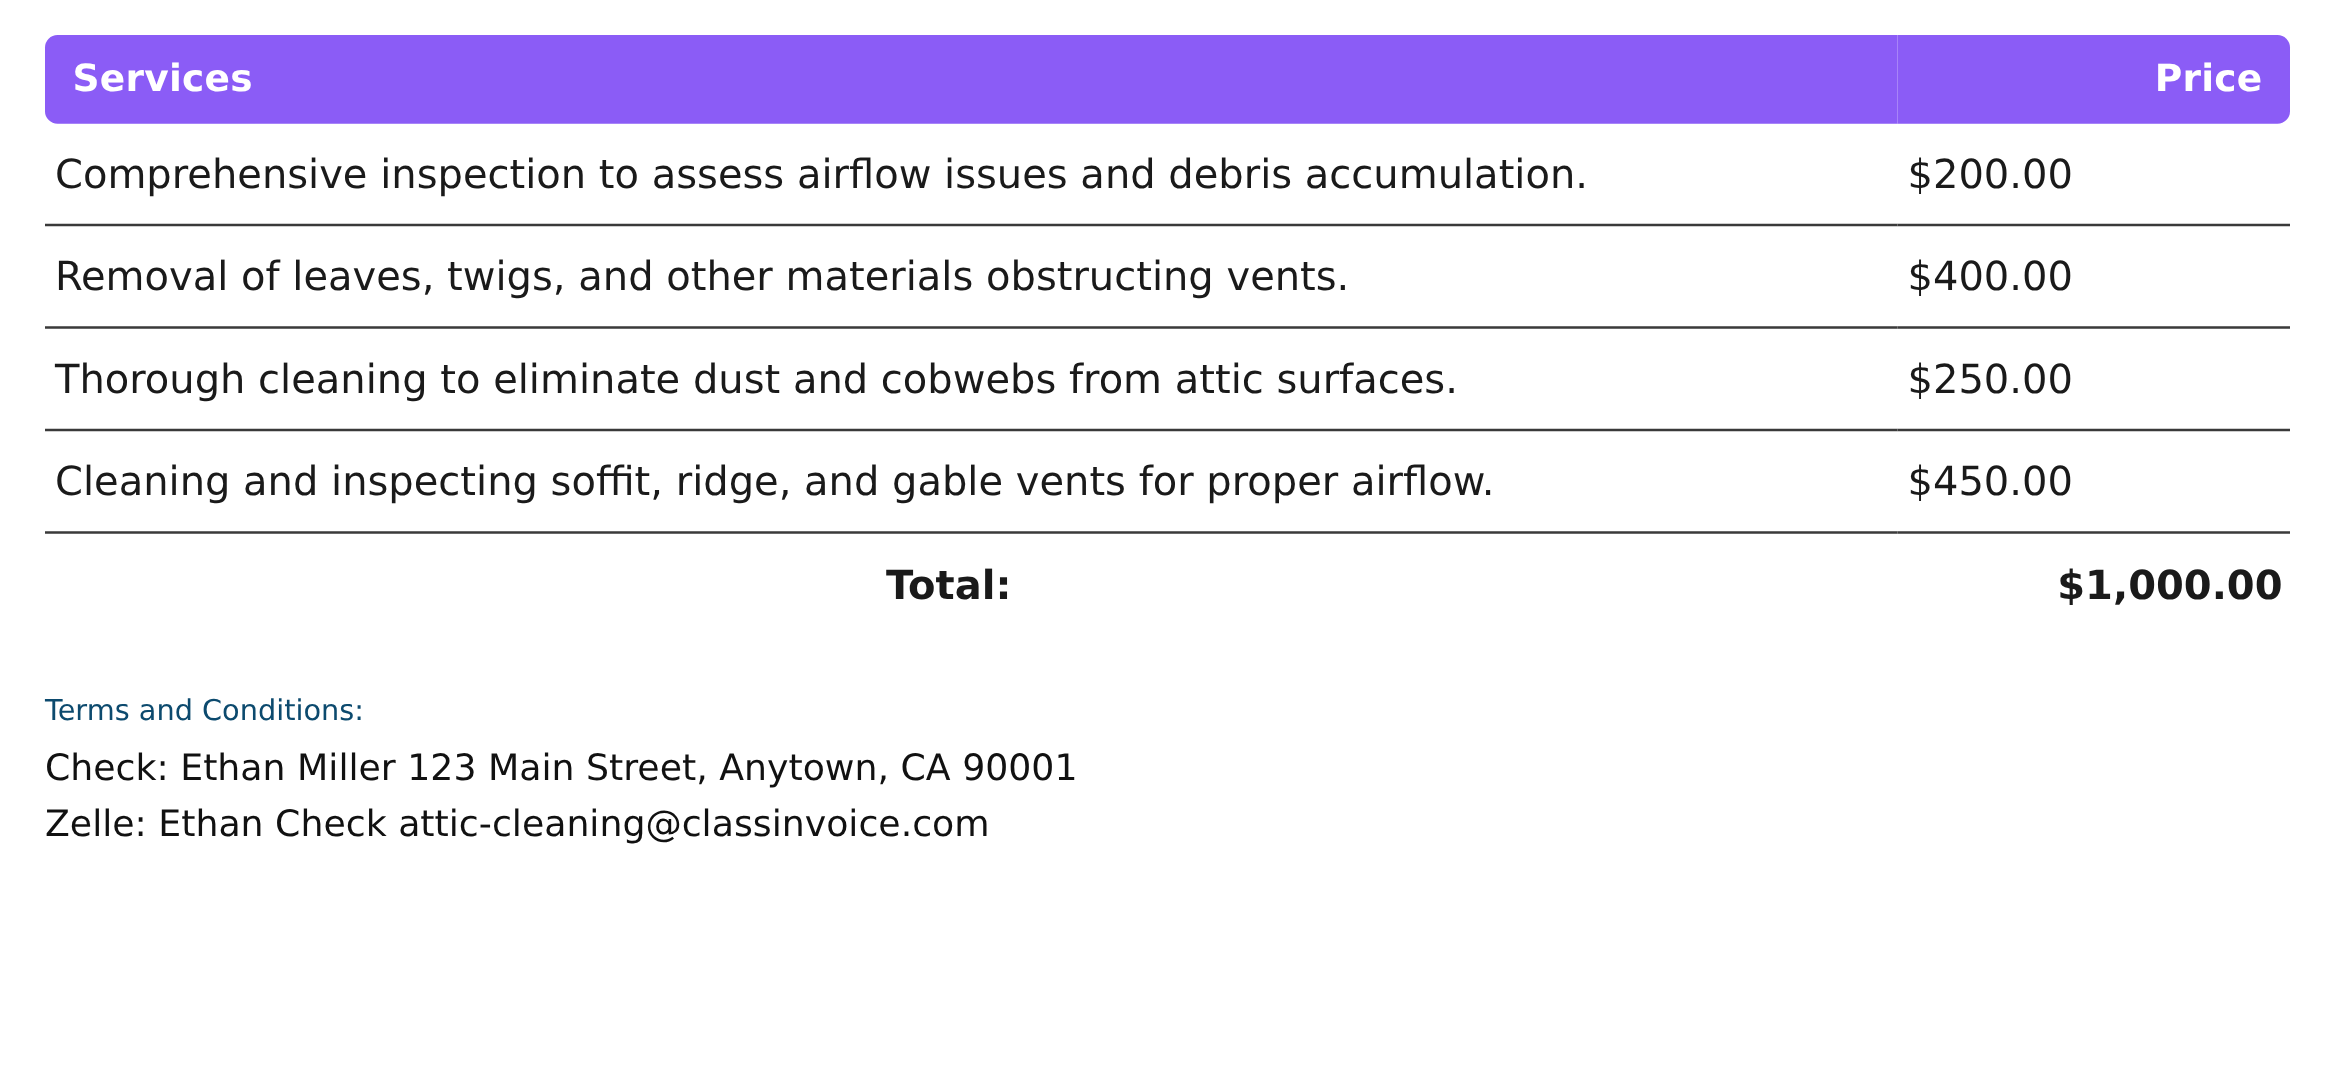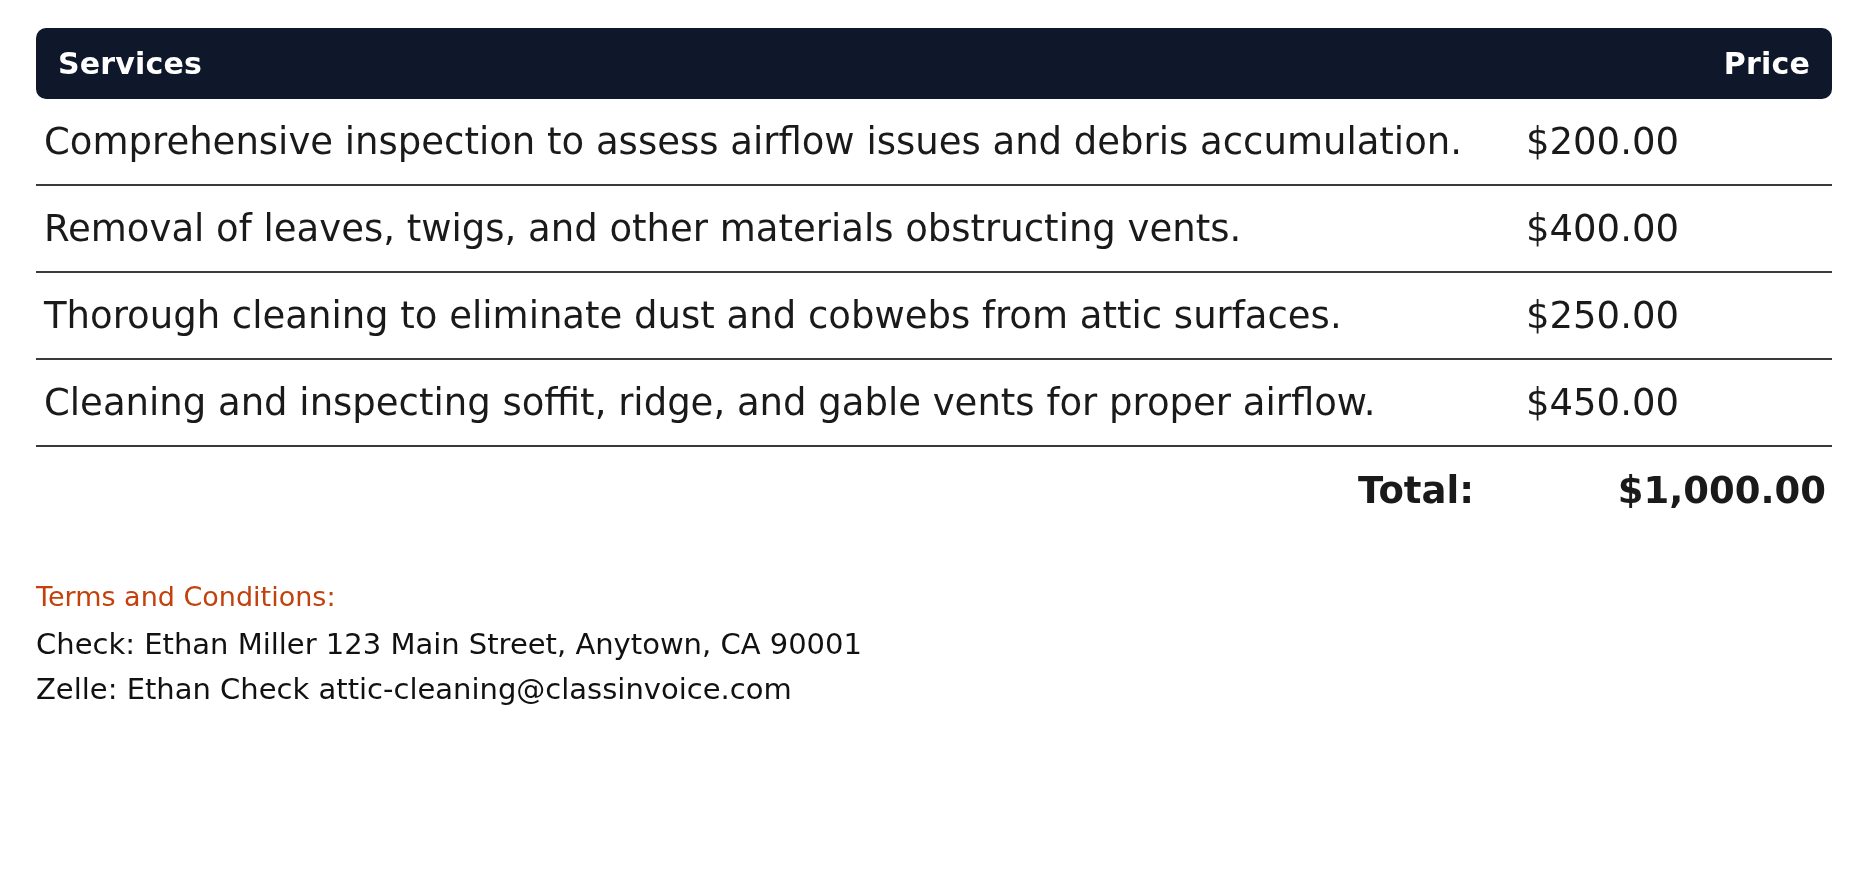--- a/index.html
+++ b/index.html
@@ -20,73 +20,73 @@
     height: 870px;
     padding: 28px 36px 0 36px;
   }
   
   .services-table {
     width: 100%;
     border-collapse: collapse;
     table-layout: fixed;
   }
   .services-table thead th {
-    background: #0f172a;
+    background: #8b5cf6;
     color: #ffffff;
     font-size: 30px;
     font-weight: bold;
     padding: 18px 22px;
     letter-spacing: 0.2px;
   }
   .services-table thead th.col-service {
     text-align: left;
     border-top-left-radius: 10px;
     border-bottom-left-radius: 10px;
   }
   .services-table thead th.col-price {
     text-align: right;
     border-top-right-radius: 10px;
     border-bottom-right-radius: 10px;
     width: 270px;
   }
   .services-table tbody td {
-    font-size: 37px;
+    font-size: 32px;
     padding: 21px 10px 21px 8px;
     border-bottom: 2px solid #3a3a3a;
     vertical-align: middle;
     color: #1a1a1a;
   }
   .services-table tbody td.desc {
     text-align: left;
   }
   .services-table tbody td.price {
     text-align: left;
     padding-right: 6px;
   }
   .totals-row td {
     border-bottom: none !important;
     font-weight: bold;
     font-size: 30px;
     padding-top: 22px !important;
   }
   .totals-row td.total-label {
-    text-align: right;
+    text-align: center;
     padding-right: 44px;
   }
   .totals-row td.total-value {
     text-align: right;
     padding-right: 6px;
   }
   
   .terms {
     margin-top: 48px;
   }
   .terms-heading {
-    font-size: 27px;
-    color: #c2410c;
+    font-size: 23px;
+    color: #0c4a6e;
     margin-bottom: 10px;
   }
   .terms-line {
     font-size: 29px;
     color: #111111;
     line-height: 1.55;
   }
 </style>
 </head>
 <body>

